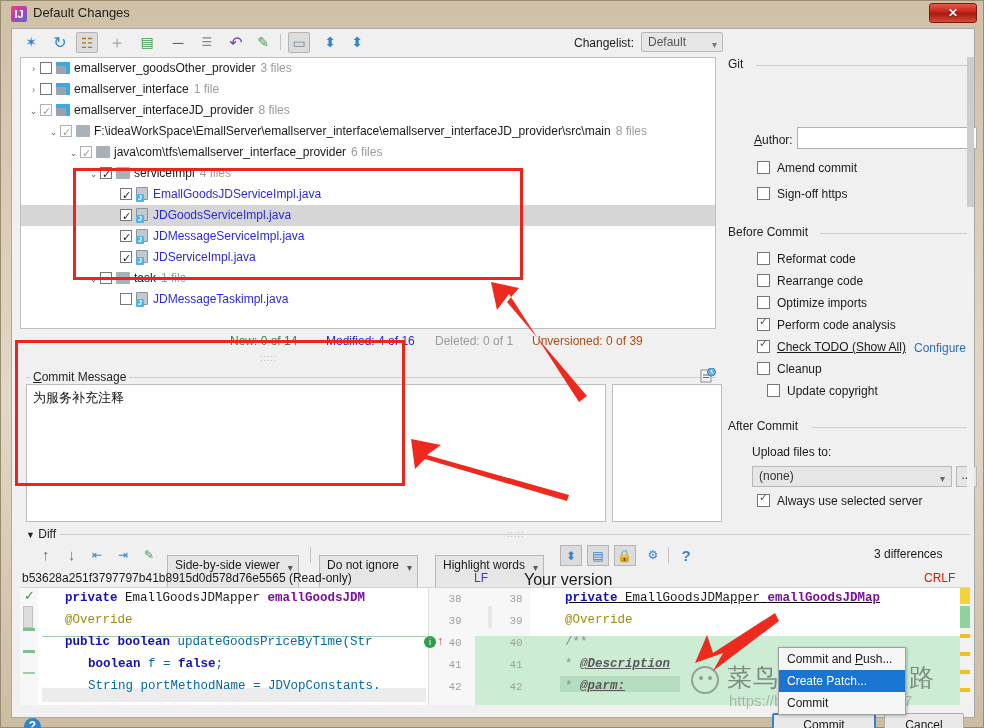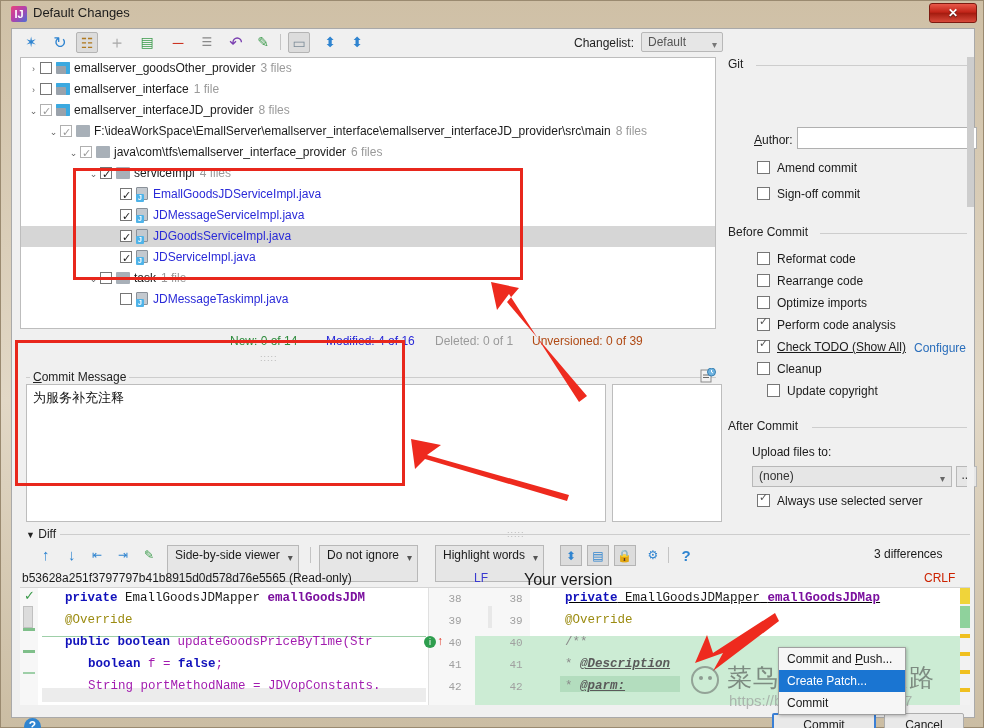--- a/index.html
+++ b/index.html
@@ -184,21 +184,21 @@
   
   #diff-legend {
     position: absolute; left: 14px; top: 498px; color: #222; font-size: 12px;
     background: #f0f0f0; padding: 0 4px 0 0; z-index: 3;
   }
   #diff-line { position: absolute; left: 48px; top: 505px; width: 910px; height: 1px; background: #cdcdcd; }
   #diff-dots { position: absolute; left: 495px; top: 500px; color: #b5b5b5; font-size: 9px; letter-spacing: 1px; }
   #diff-toolbar { position: absolute; left: 8px; top: 513px; width: 950px; height: 26px; }
   .dt-arrow { position: absolute; top: 4px; font-size: 15px; cursor: pointer; }
   .dt-btn {
-    position: absolute; top: 3px; height: 37px;
+    position: absolute; top: 13px; height: 37px;
     background: #e6e6e6; border: 1px solid #b8b8b8;
     font-size: 12px; color: #1a1a1a; line-height: 19px; padding: 0 18px 0 7px;
     cursor: pointer;
   }
   .dt-btn .chev { position: absolute; right: 5px; top: 2px; font-size: 10px; color: #555; }
   .dt-ic { position: absolute; top: 3px; width: 22px; height: 21px; text-align: center; line-height: 21px; cursor: pointer; }
   .dt-ic.framed { background: #dcdcdc; border: 1px solid #b4b4b4; }
   #diff-count { position: absolute; left: 862px; top: 518px; font-size: 12px; color: #1a1a1a; }
   #rev-hash { position: absolute; left: 10px; top: 542px; font-size: 12px; color: #1a1a1a; }
   #lf-label { position: absolute; left: 462px; top: 542px; font-size: 12px; color: #3a3ad0; }
@@ -218,21 +218,21 @@
   .code {
     position: absolute; white-space: pre;
     font-family: "Liberation Mono", monospace; font-size: 12.5px;
   }
   .kw { color: #1111bb; font-weight: bold; }
   .typ { color: #1a1a1a; }
   .fld { color: #7a0f9e; font-weight: bold; }
   .ann { color: #9b8b10; }
   .cmt { color: #8a8a8a; }
   .doctag { color: #5a5a5a; font-weight: bold; font-style: italic; text-decoration: underline; }
-  .plain { color: #a21caf; }
+  .plain { color: #0369a1; }
   
   #ctx-menu {
     position: absolute; left: 766px; top: 618px; width: 128px;
     background: #f6f6f6; border: 1px solid #a0a0a0; z-index: 30;
     box-shadow: 1px 1px 3px rgba(0,0,0,.25);
   }
   #ctx-menu .mi {
     height: 22px; line-height: 22px; padding-left: 8px;
     font-size: 12px; color: #1a1a1a; cursor: pointer;
   }
@@ -323,22 +323,22 @@
     </div>
 
     <div id="tree-panel">
         <div class="row" style="padding-left: 6px;"><span class="twisty">›</span><span class="cbox"></span><span class="ficon mod"></span><span class="lbl-dark">emallserver_goodsOther_provider</span><span class="count">3 files</span></div>
         <div class="row" style="padding-left: 6px;"><span class="twisty">›</span><span class="cbox"></span><span class="ficon mod"></span><span class="lbl-dark">emallserver_interface</span><span class="count">1 file</span></div>
         <div class="row" style="padding-left: 6px;"><span class="twisty">⌄</span><span class="cbox checked dim"></span><span class="ficon mod"></span><span class="lbl-dark">emallserver_interfaceJD_provider</span><span class="count">8 files</span></div>
         <div class="row" style="padding-left: 26px;"><span class="twisty">⌄</span><span class="cbox checked dim"></span><span class="ficon plain"></span><span class="lbl-dark">F:\ideaWorkSpace\EmallServer\emallserver_interface\emallserver_interfaceJD_provider\src\main</span><span class="count">8 files</span></div>
         <div class="row" style="padding-left: 46px;"><span class="twisty">⌄</span><span class="cbox checked dim"></span><span class="ficon plain"></span><span class="lbl-dark">java\com\tfs\emallserver_interface_provider</span><span class="count">6 files</span></div>
         <div class="row" style="padding-left: 66px;"><span class="twisty">⌄</span><span class="cbox checked"></span><span class="ficon plain"></span><span class="lbl-dark">serviceImpl</span><span class="count">4 files</span></div>
         <div class="row" style="padding-left: 86px;"><span class="twisty"></span><span class="cbox checked"></span><span class="jicon"></span><span class="lbl-blue">EmallGoodsJDServiceImpl.java</span></div>
+        <div class="row sel" style="padding-left: 86px;"><span class="twisty"></span><span class="cbox checked"></span><span class="jicon"></span><span class="lbl-blue">JDGoodsServiceImpl.java</span></div>
         <div class="row" style="padding-left: 86px;"><span class="twisty"></span><span class="cbox checked"></span><span class="jicon"></span><span class="lbl-blue">JDMessageServiceImpl.java</span></div>
-        <div class="row sel" style="padding-left: 86px;"><span class="twisty"></span><span class="cbox checked"></span><span class="jicon"></span><span class="lbl-blue">JDGoodsServiceImpl.java</span></div>
         <div class="row" style="padding-left: 86px;"><span class="twisty"></span><span class="cbox checked"></span><span class="jicon"></span><span class="lbl-blue">JDServiceImpl.java</span></div>
         <div class="row" style="padding-left: 66px;"><span class="twisty">⌄</span><span class="cbox"></span><span class="ficon plain"></span><span class="lbl-dark">task</span><span class="count">1 file</span></div>
         <div class="row" style="padding-left: 86px;"><span class="twisty"></span><span class="cbox"></span><span class="jicon"></span><span class="lbl-blue">JDMessageTaskimpl.java</span></div>
       </div>
 
     <div id="counts-bar">
       <span class="c-new" style="left:210px;">New: 0 of 14</span>
       <span class="c-mod" style="left:306px;">Modified: 4 of 16</span>
       <span class="c-del" style="left:415px;">Deleted: 0 of 1</span>
       <span class="c-unv" style="left:512px;">Unversioned: 0 of 39</span>
@@ -368,21 +368,21 @@
       <div class="group-title" style="left:4px;top:0px;">Git</div>
       <div class="group-line" style="left:32px;top:8px;width:212px;"></div>
 
       <div id="author-label"><span style="text-decoration:underline;">A</span>uthor:</div>
       <div id="author-input"></div>
 
       <div class="opt" style="left:33px;top:104px;">
         <span class="cbox2"></span><span>Amend commit</span>
       </div>
       <div class="opt" style="left:33px;top:130px;">
-        <span class="cbox2"></span><span>Sign-off commit</span>
+        <span class="cbox2"></span><span>Sign-off https</span>
       </div>
 
       <div class="group-title" style="left:4px;top:168px;">Before Commit</div>
       <div class="group-line" style="left:96px;top:176px;width:148px;"></div>
 
       <div class="opt" style="left:33px;top:195px;">
         <span class="cbox2"></span><span>Reformat code</span>
       </div>
       <div class="opt" style="left:33px;top:217px;">
         <span class="cbox2"></span><span>Rearrange code</span>

